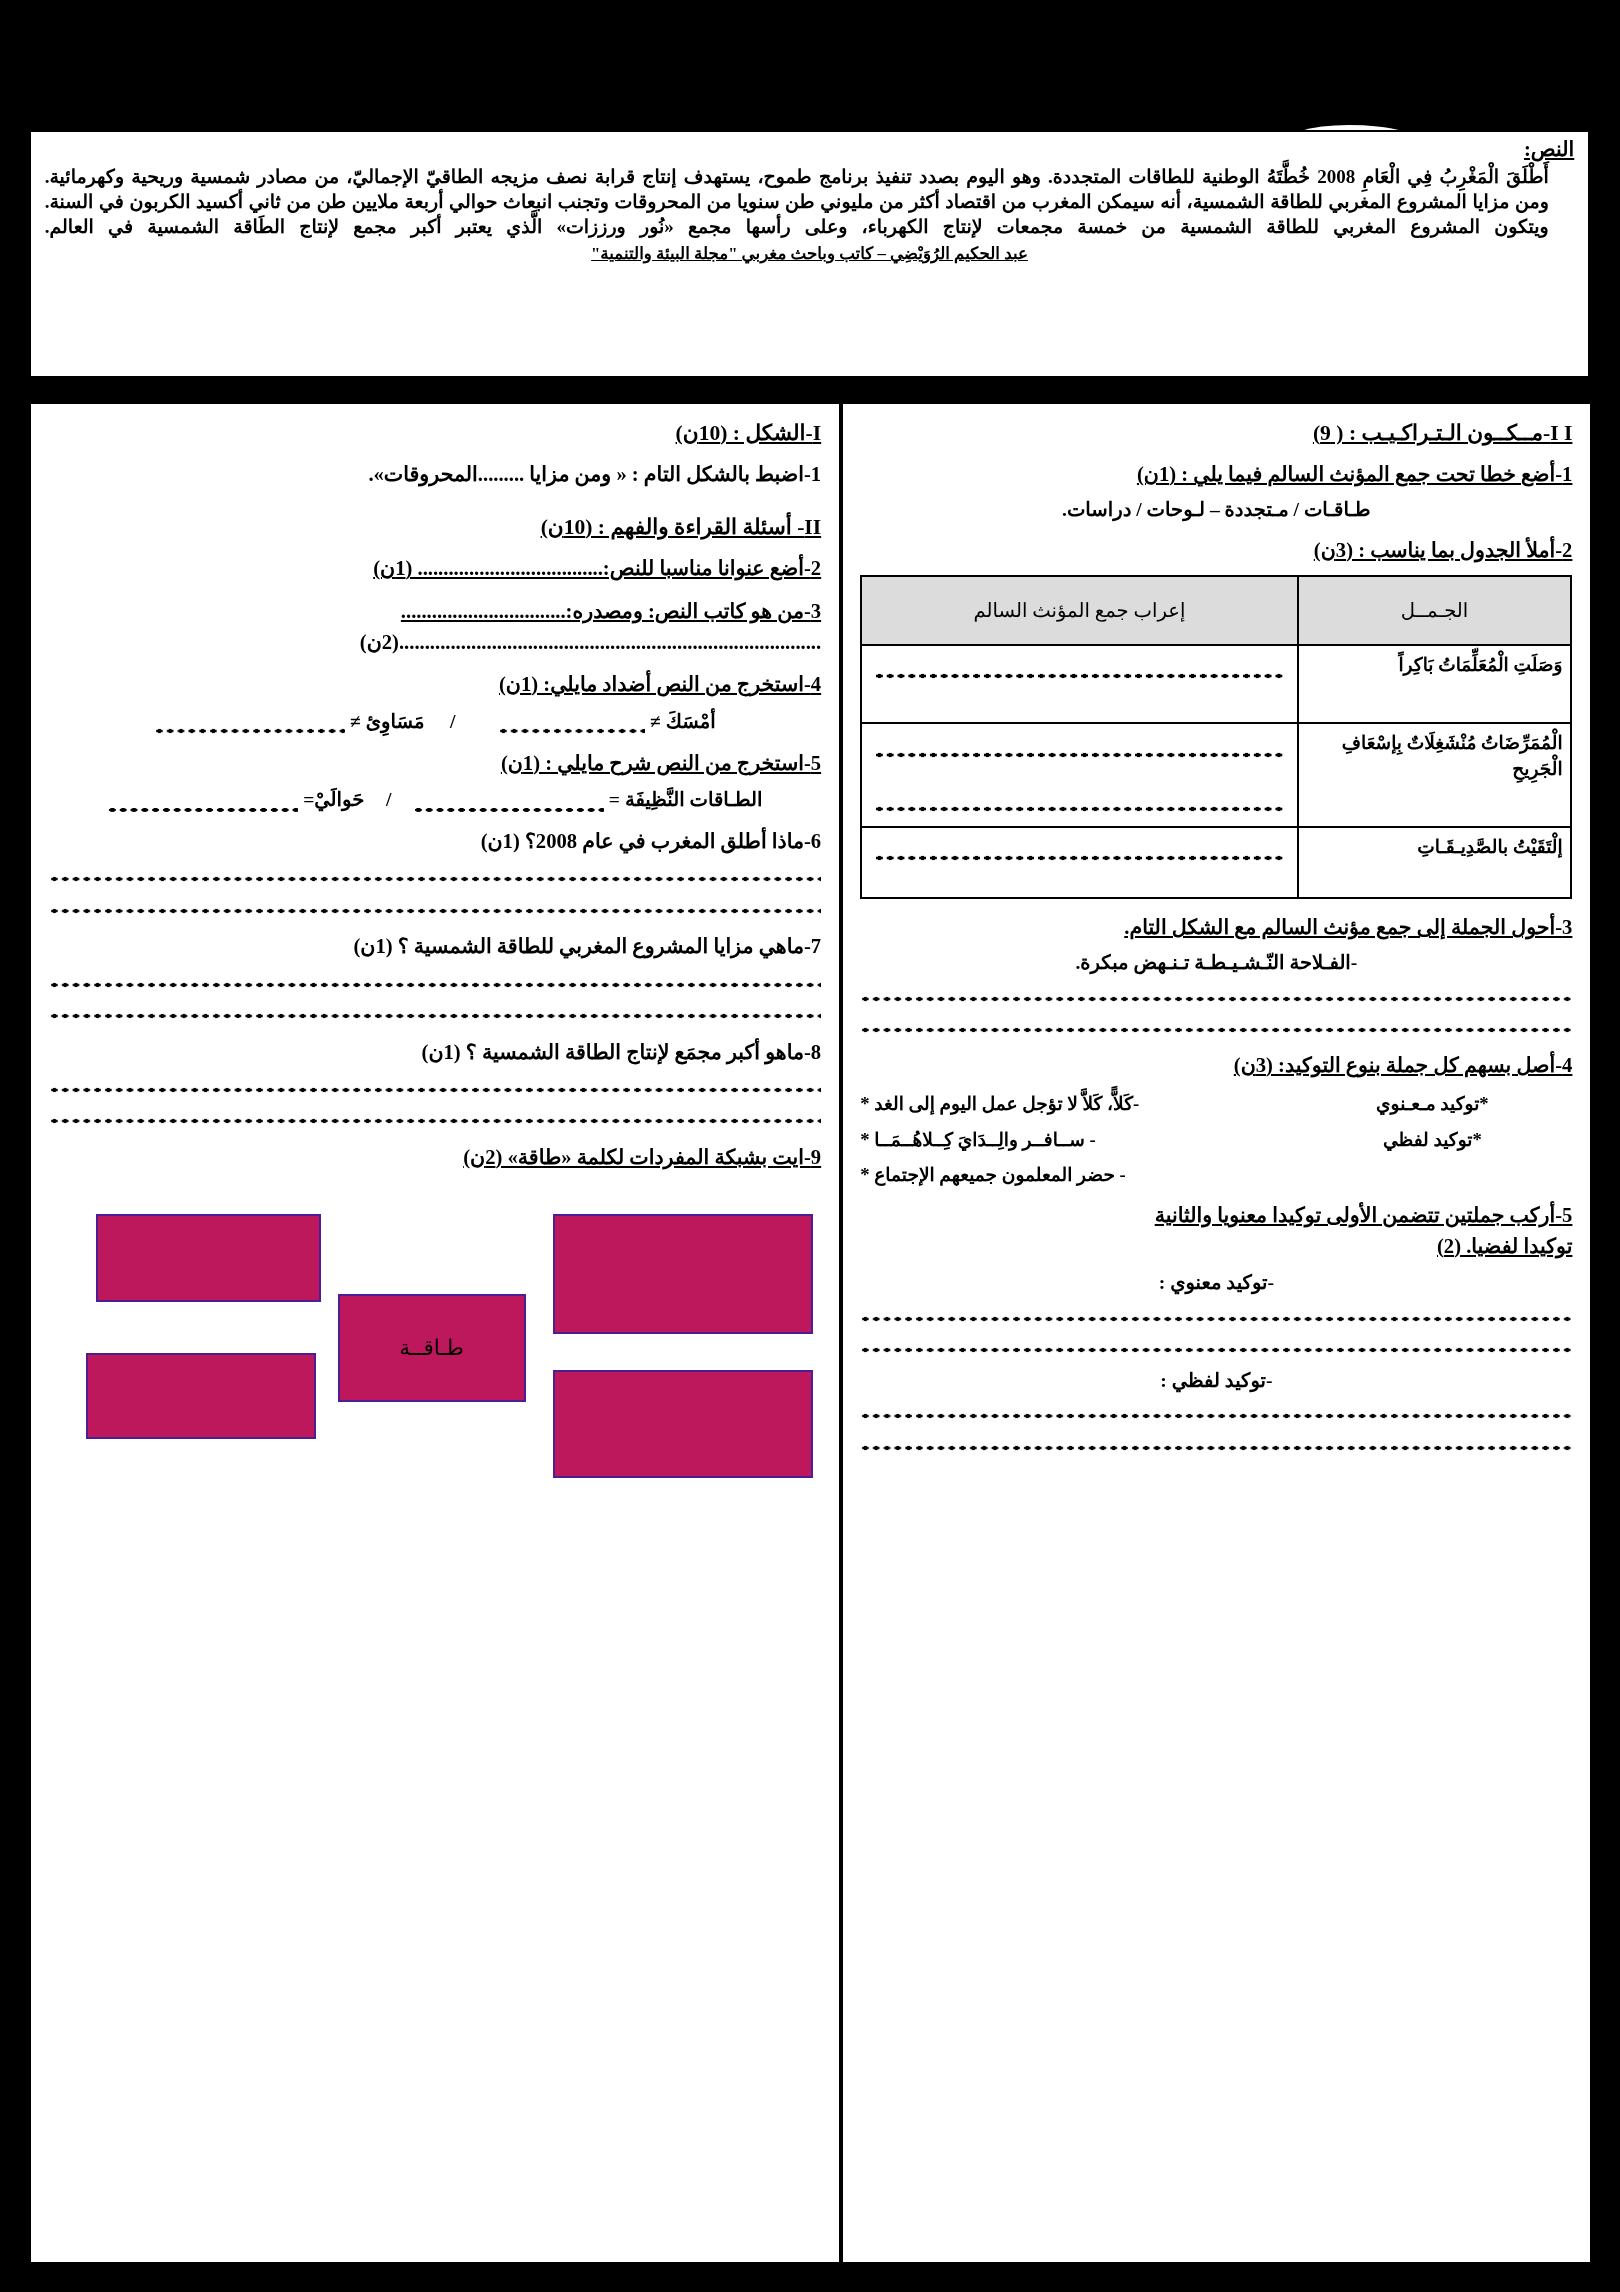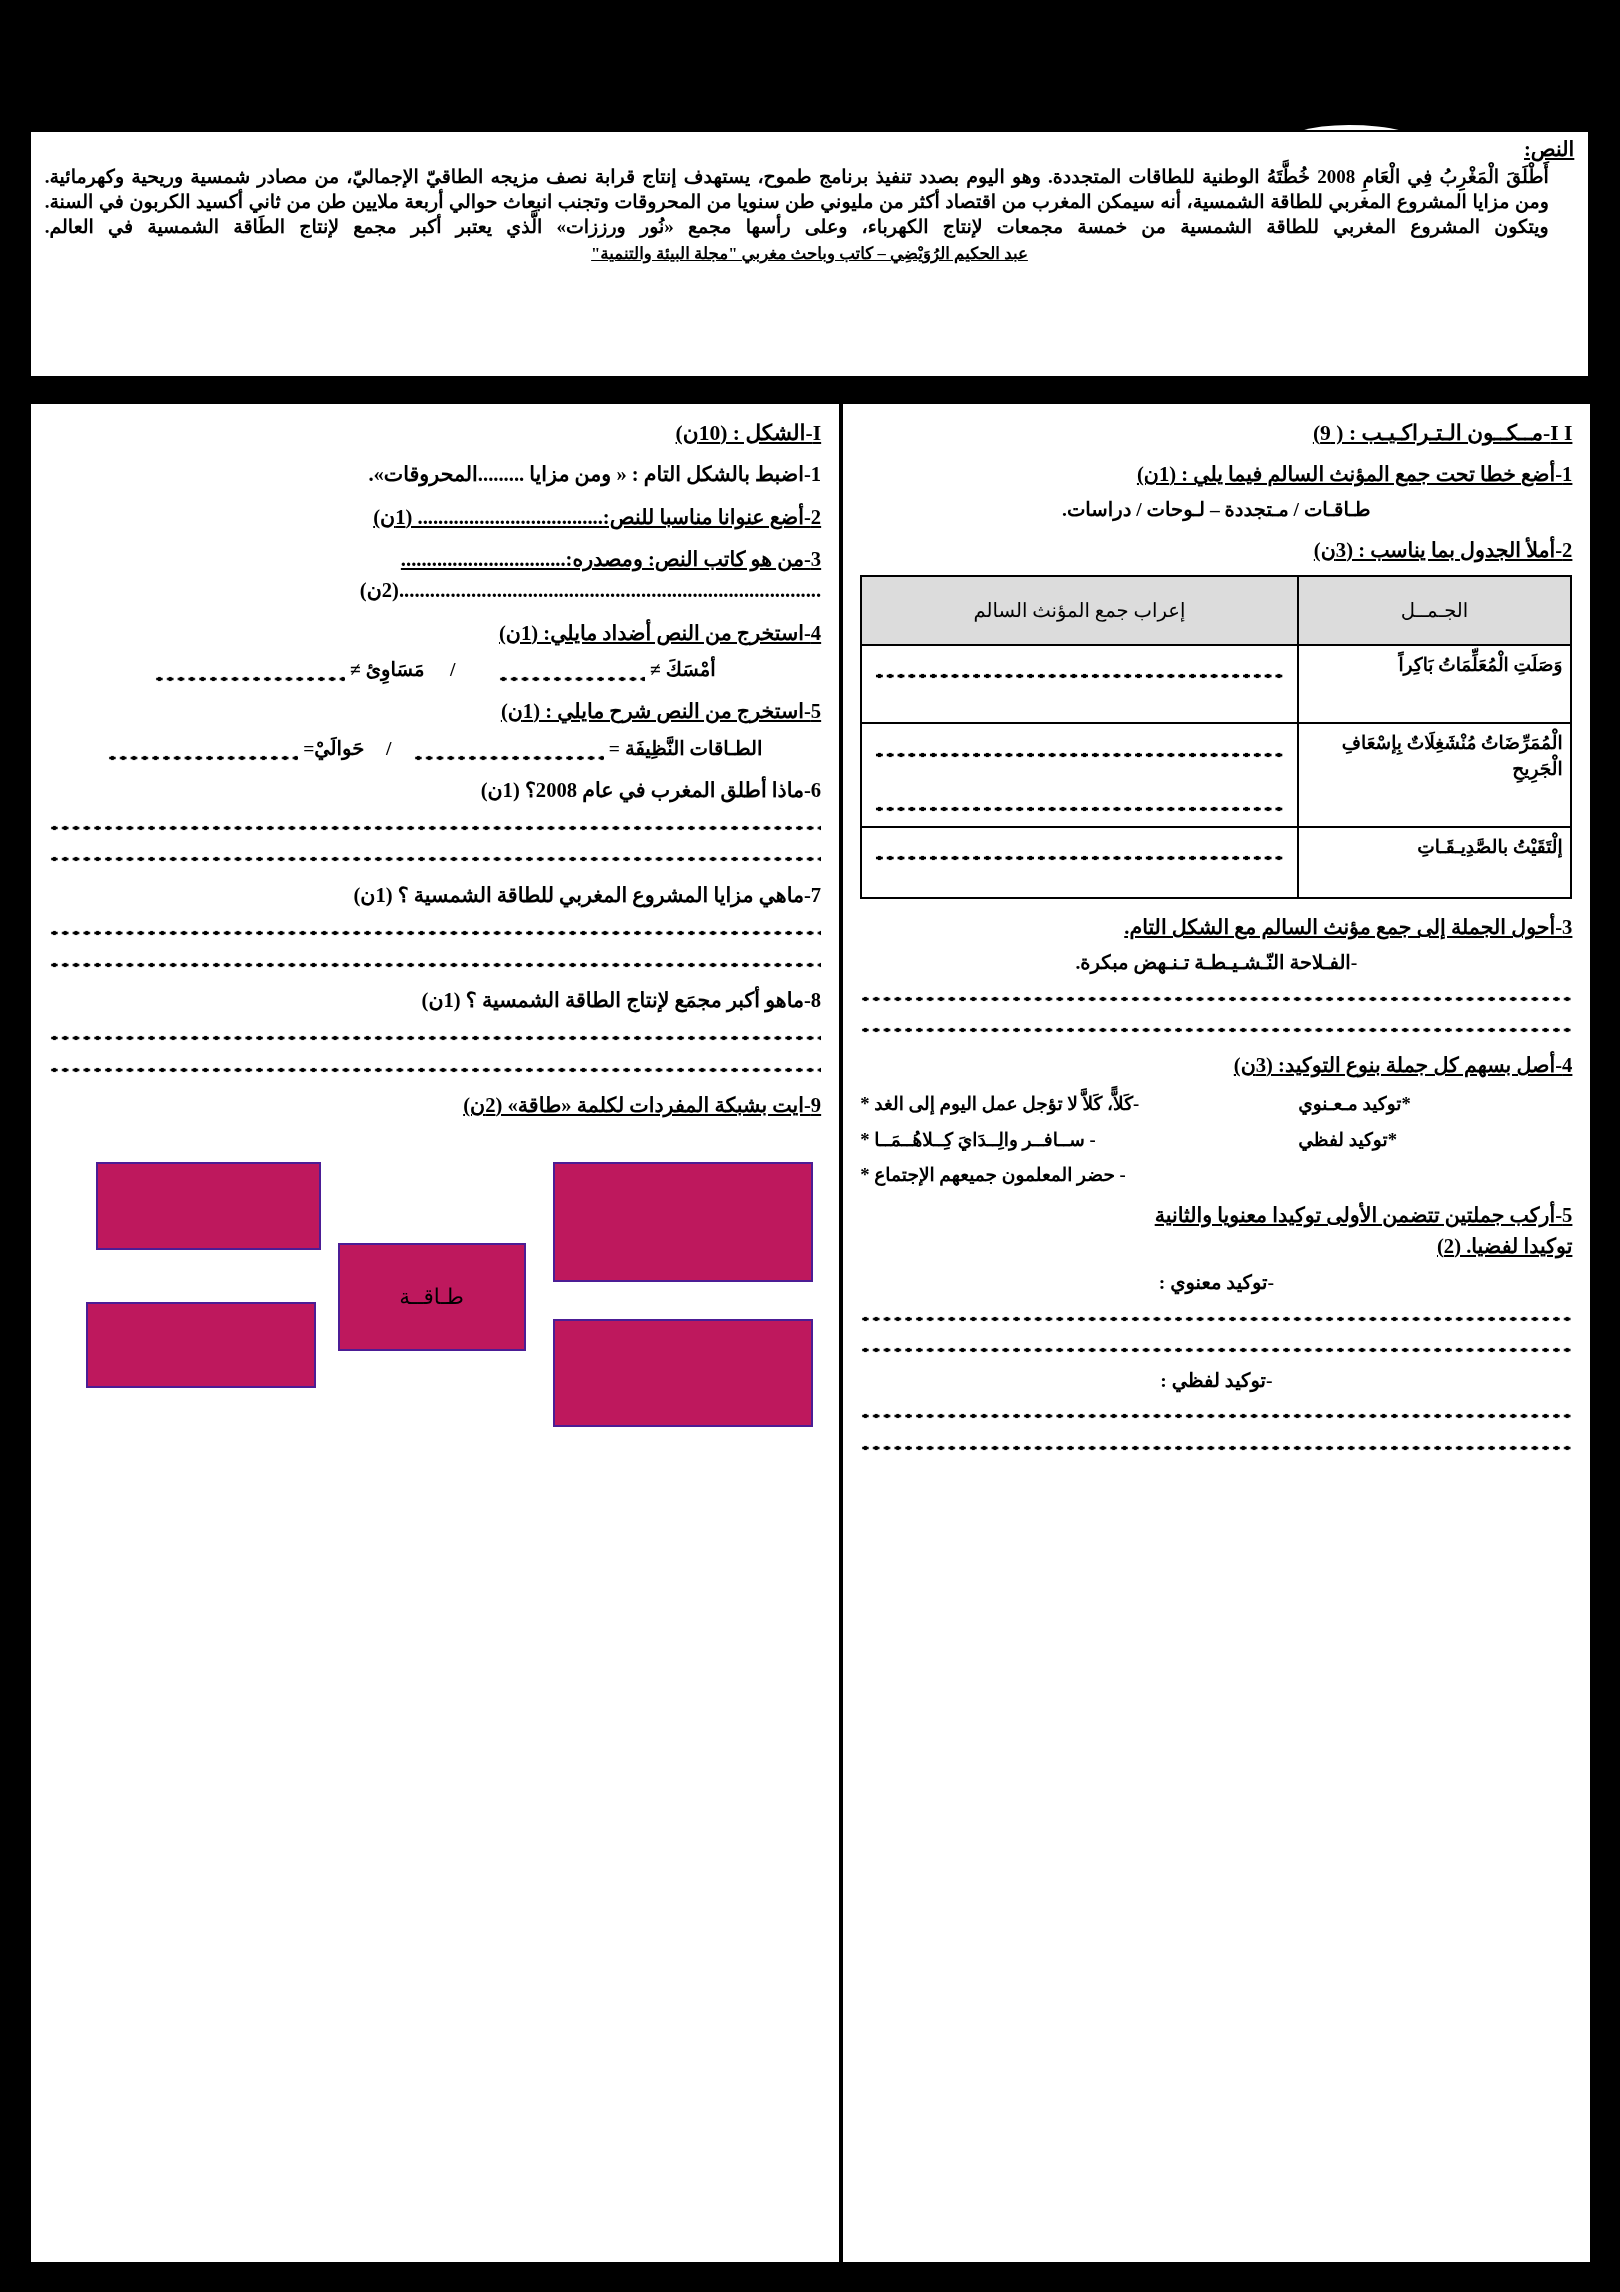--- a/index.html
+++ b/index.html
@@ -181,21 +181,21 @@
   .match-row {
     display: flex;
     flex-direction: row;
     align-items: center;
     font-weight: bold;
     font-size: 18.6px;
     margin-top: 13.7px;
   }
   .match-left {
     width: 38%;
-    text-align: left;
+    text-align: center;
     padding-right: 5.9px;
   }
   .match-right {
     width: 62%;
     text-align: left;
     direction: rtl;
   }
 
   
   .web {
@@ -317,20 +317,21 @@
     <div class="rule"></div>
     <div class="rule"></div>
 
   </div>
 
   <div class="col col-right">
 
     <div class="sec-head">I-الشكل : (10ن)</div>
     <div class="q">1-اضبط بالشكل التام : « ومن مزايا .........المحروقات».</div>
 
+    <div class="sec-head" style="margin-top:25.5px">II- أسئلة القراءة والفهم : (10ن)</div>
 
     <div class="q q-underline">2-أضع عنوانا مناسبا للنص:.................................... (1ن)</div>
 
     <div class="q q-underline">3-من هو كاتب النص: ومصدره:................................</div>
     <div class="q" style="margin-top:3.9px">..................................................................................(2ن)</div>
 
     <div class="q q-underline">4-استخرج من النص أضداد مايلي: (1ن)</div>
     <div class="inline-row">
       <span>أمْسَكَ ≠</span>
       <span class="rule tiny"></span>

